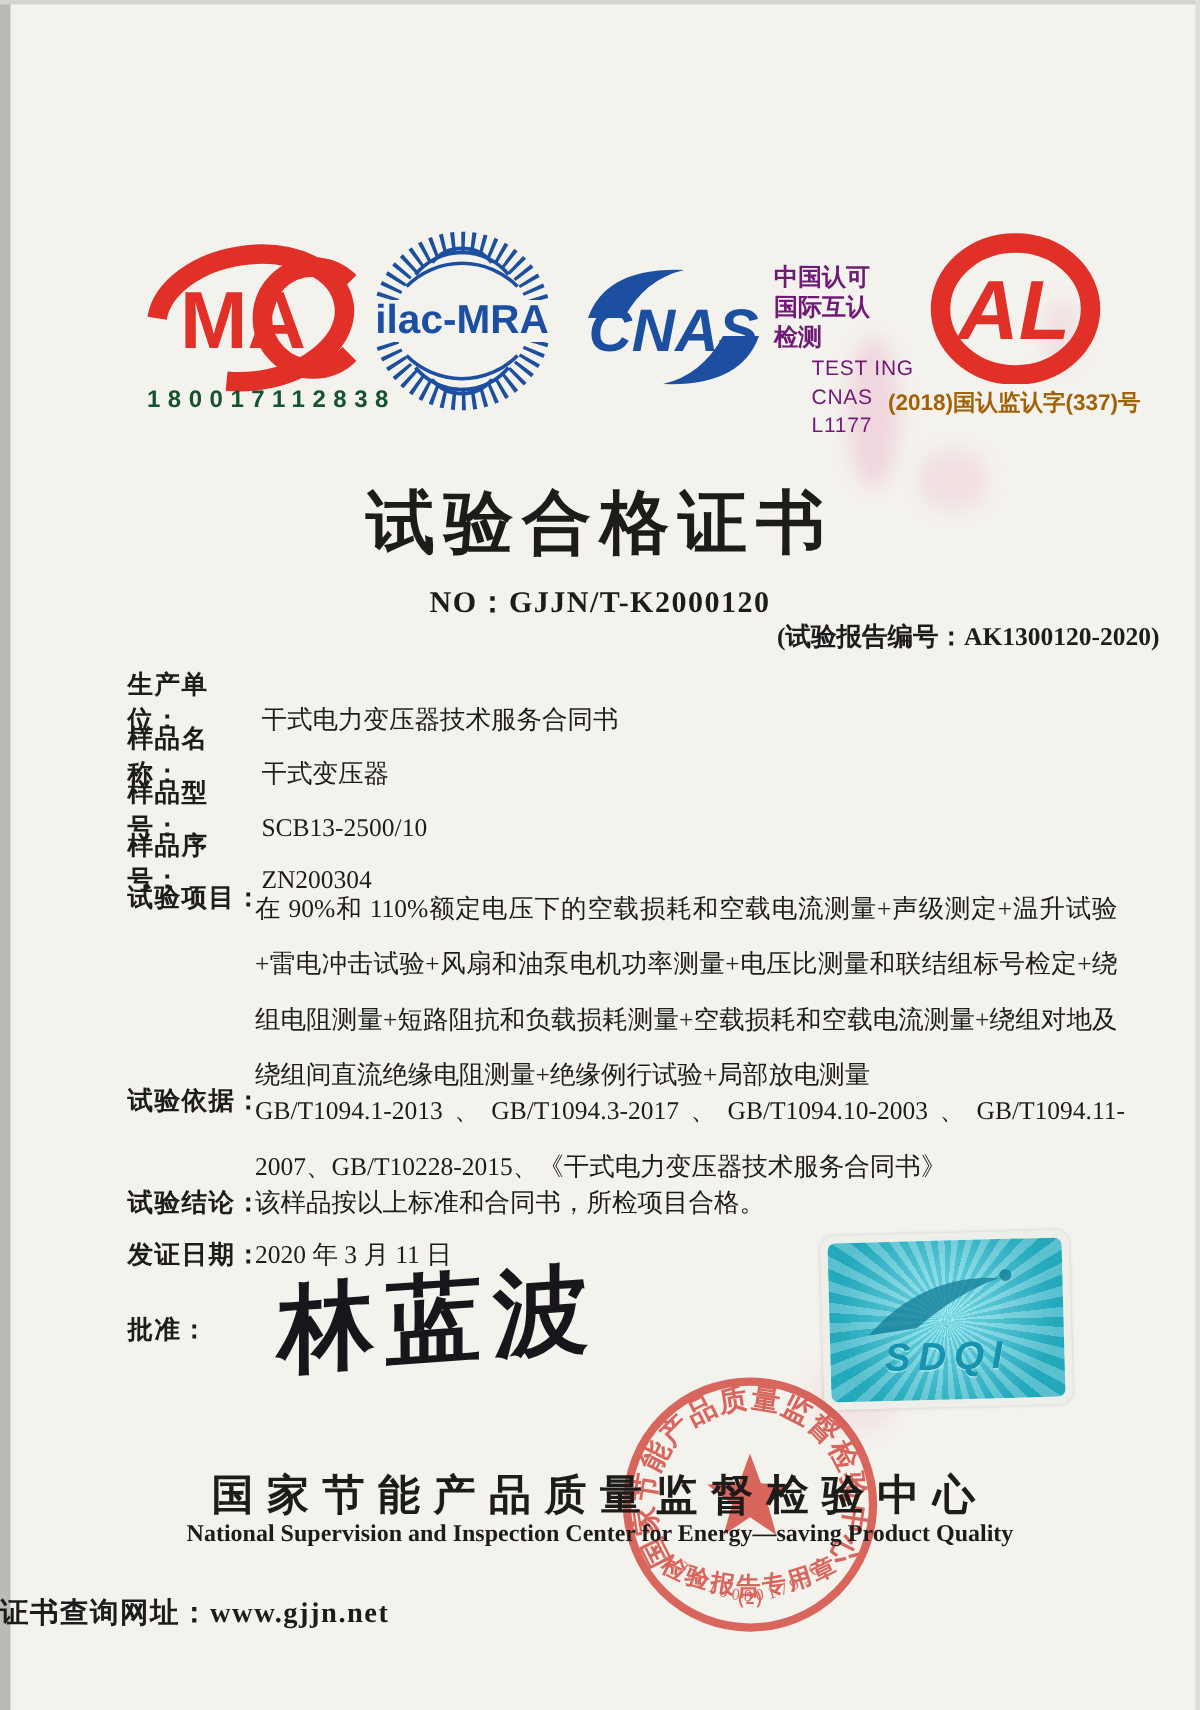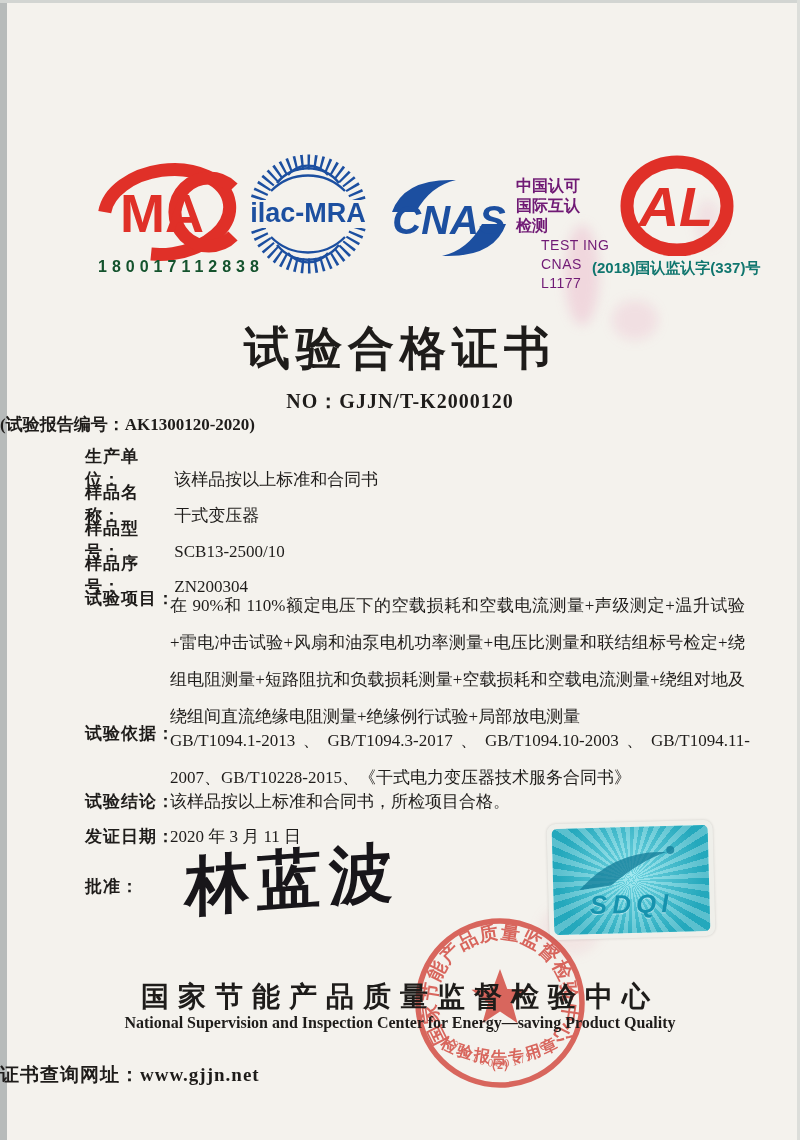--- a/index.html
+++ b/index.html
@@ -12,33 +12,33 @@
   
   .logo{position:absolute;}
   .cma{left:95px;top:162px;width:150px;height:100px;}
   .cma-number{position:absolute;left:98px;top:258px;width:200px;color:#14532d;font-size:16px;font-weight:bold;letter-spacing:5px;font-family:"Liberation Sans",sans-serif;}
   .ilac{left:247px;top:153px;width:122px;height:122px;}
   .cnas{left:386px;top:172px;width:126px;height:92px;}
   .cnas-cap{position:absolute;left:516px;top:176px;width:110px;color:#701a75;font-family:"Liberation Sans",sans-serif;}
   .cnas-cap .cn{font-size:16px;font-weight:bold;line-height:20px;}
   .cnas-cap .en{font-size:14px;font-weight:normal;line-height:19px;letter-spacing:.5px;margin-left:25px;}
   .cal{left:618px;top:152px;width:118px;height:104px;}
-  .cal-cap{position:absolute;left:592px;top:259px;width:170px;color:#0f766e;font-size:15px;font-weight:bold;font-family:"Liberation Sans",sans-serif;}
+  .cal-cap{position:absolute;left:592px;top:259px;width:170px;color:#a16207;font-size:15px;font-weight:bold;font-family:"Liberation Sans",sans-serif;}
 
   
   .smudge{position:absolute;border-radius:50%;filter:blur(6px);pointer-events:none;}
   .sm1{left:565px;top:225px;width:34px;height:100px;background:rgba(225,110,160,.20);}
   .sm2{left:612px;top:300px;width:46px;height:40px;background:rgba(225,110,160,.14);}
   .sm3{left:695px;top:200px;width:26px;height:46px;background:rgba(225,110,160,.12);}
   .sm4{left:540px;top:905px;width:60px;height:50px;background:rgba(230,120,150,.10);}
 
   
   .title{position:absolute;left:0;top:318px;width:800px;text-align:center;font-size:46px;font-weight:bold;letter-spacing:6px;}
   .cert-no{position:absolute;left:0;top:388px;width:800px;text-align:center;font-size:20px;font-weight:bold;letter-spacing:1px;}
-  .report-no{position:absolute;left:0;top:413px;width:756px;text-align:left;font-size:17px;font-weight:bold;}
+  .report-no{position:absolute;left:0;top:413px;width:756px;text-align:right;font-size:17px;font-weight:bold;padding-left:17px;}
 
   
   .frow{position:absolute;left:85px;width:670px;font-size:17px;}
   .frow .lab{font-weight:bold;display:inline-block;width:85px;letter-spacing:1px;}
   .frow .val{margin-left:0;}
   .r0{top:445px;} .r1{top:481px;} .r2{top:517px;} .r3{top:552px;}
   .block-label{position:absolute;left:85px;width:90px;font-size:17px;font-weight:bold;letter-spacing:1px;}
   .items-label{top:587px;}
   .items-text{position:absolute;left:170px;top:587px;width:575px;font-size:17px;line-height:37px;text-align:justify;overflow-wrap:break-word;}
   .basis-label{top:722px;}
@@ -120,21 +120,21 @@
     <text x="58" y="74" text-anchor="middle" font-size="56" font-weight="bold" font-style="italic" font-family="Liberation Sans, sans-serif" fill="#e03028">AL</text>
   </svg>
   <div class="cal-cap">(2018)国认监认字(337)号</div>
 
   <div class="title">试验合格证书</div>
   <div class="cert-no">NO：GJJN/T-K2000120</div>
   <div class="report-no">(试验报告编号：AK1300120-2020)</div>
 
   <div class="frow r0">
     <span class="lab">生产单位：</span>
-    <span class="val">该样品按以上标准和合同书</span>
+    <span class="val">干式电力变压器技术服务合同书</span>
   </div>
   <div class="frow r1">
     <span class="lab">样品名称：</span>
     <span class="val">干式变压器</span>
   </div>
   <div class="frow r2">
     <span class="lab">样品型号：</span>
     <span class="val">SCB13-2500/10</span>
   </div>
   <div class="frow r3">

